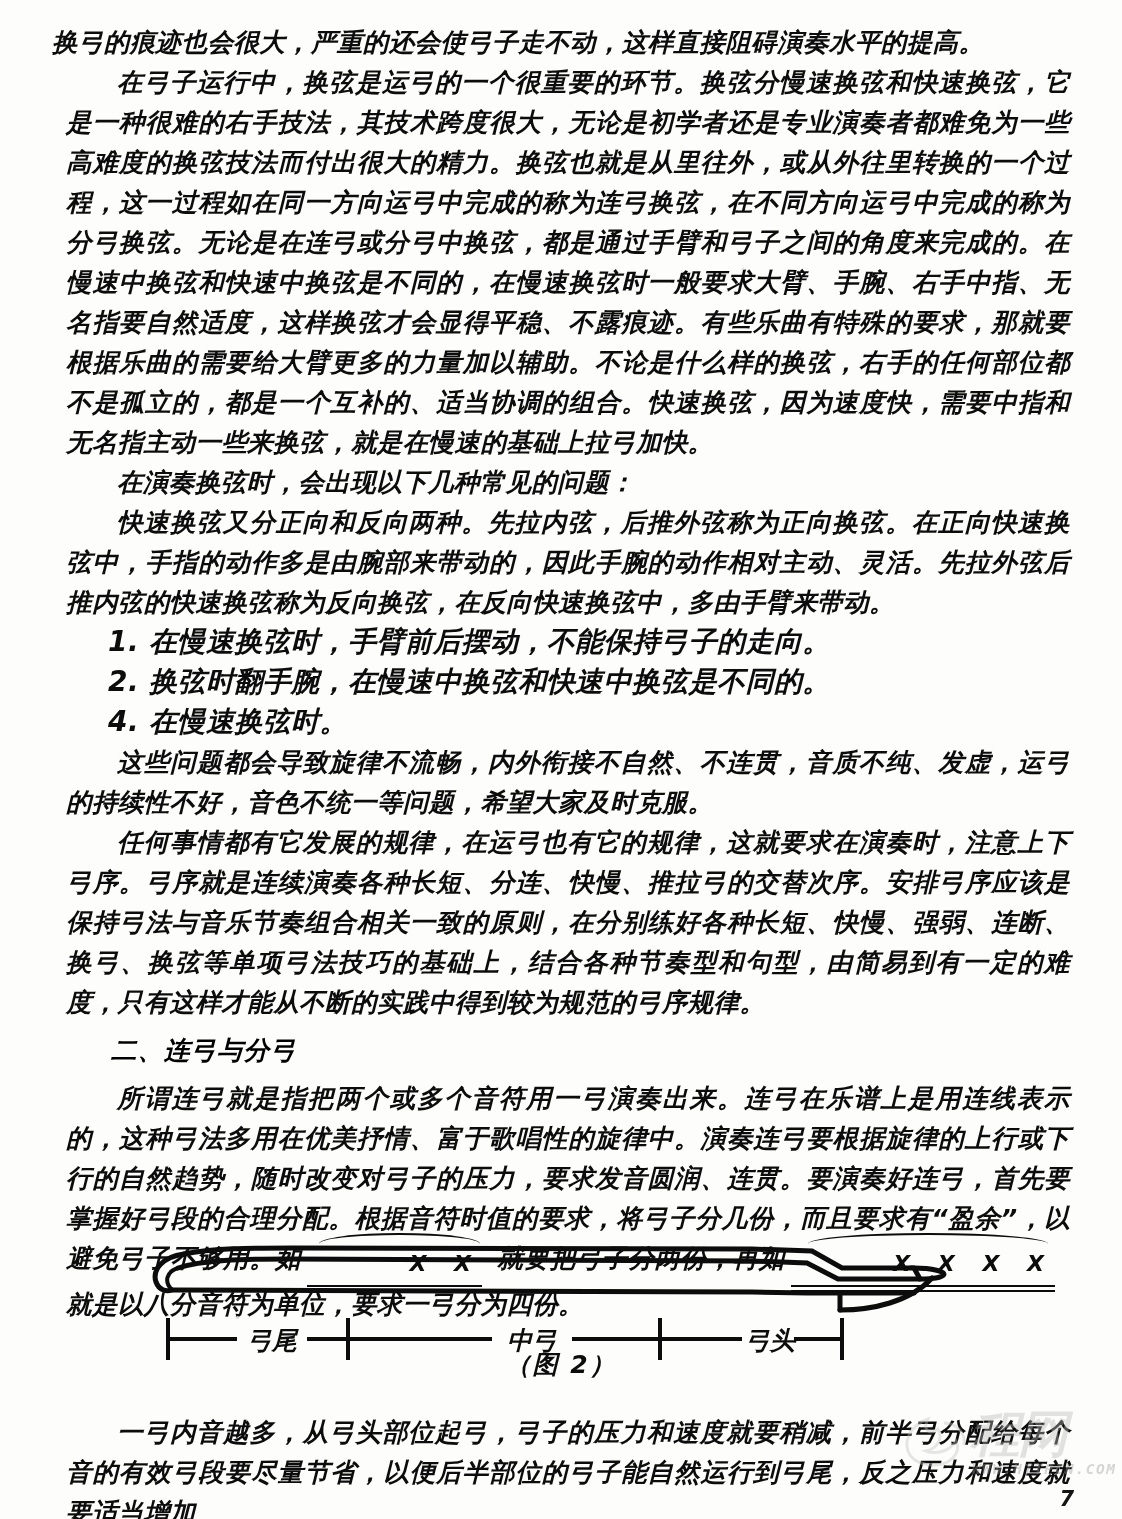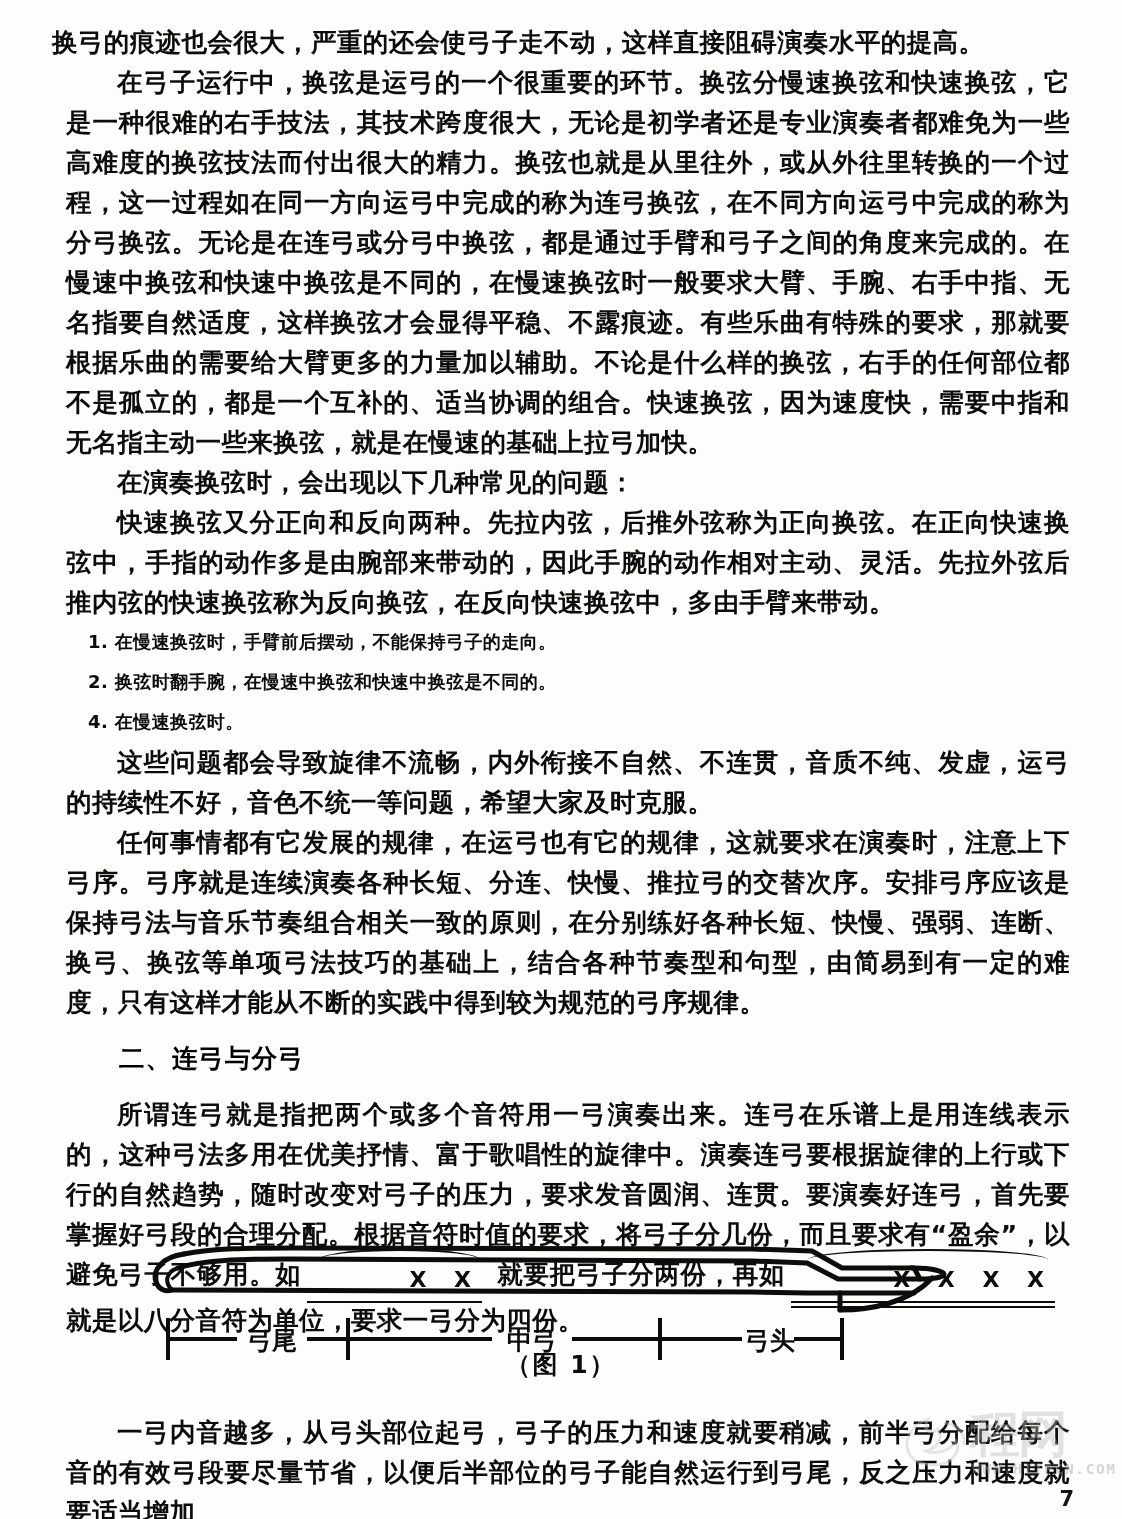--- a/index.html
+++ b/index.html
@@ -8,20 +8,21 @@
     background: #ffffff;
   }
   #page {
     position: relative;
     width: 1122px;
     height: 1519px;
     background: #fdfdfb;
     overflow: hidden;
     font-family: "DejaVu Sans", "Liberation Sans", sans-serif;
     color: #111111;
+    font-style: italic;
   }
 
   
   .body-col {
     position: absolute;
     left: 52px;
     top: 22px;
     width: 1018px;
   }
   .para {
@@ -32,36 +33,36 @@
     text-justify: inter-character;
     color: #0c0c0c;
     margin: 0;
     font-weight: 600;
     -webkit-font-smoothing: none;
   }
   .para.indent { text-indent: 2em; margin-left: 14px; }
   .para.first { text-indent: 0; }
 
   .list-item {
-    font-size: 18px;
+    font-size: 28px;
     line-height: 40px;
     letter-spacing: 0.4px;
     color: #0c0c0c;
     margin: 0;
     font-weight: 600;
     padding-left: 2em;
     text-align: left;
   }
 
   .heading {
     font-size: 25.5px;
     line-height: 40px;
     letter-spacing: 1px;
     color: #000;
-    margin: 16px;
+    margin: 8px;
     font-weight: 900;
     text-indent: 2em;
   }
 
   
   .notation {
     display: inline-block;
     position: relative;
     vertical-align: -4px;
     margin: 0 6px;
@@ -244,21 +245,21 @@
         <line x1="790" y1="80" x2="790" y2="122"></line>
         <line x1="742" y1="101" x2="790" y2="101"></line>
       </g>
 
       <text x="220" y="111" text-anchor="middle" font-size="25" font-weight="600" font-family="DejaVu Sans, Liberation Sans, sans-serif" fill="#0c0c0c">弓尾</text>
       <text x="480" y="111" text-anchor="middle" font-size="25" font-weight="600" font-family="DejaVu Sans, Liberation Sans, sans-serif" fill="#0c0c0c">中弓</text>
       <text x="718" y="111" text-anchor="middle" font-size="25" font-weight="600" font-family="DejaVu Sans, Liberation Sans, sans-serif" fill="#0c0c0c">弓头</text>
     </svg>
   </div>
 
-  <div class="fig-caption">（图 1）</div>
+  <div class="fig-caption">（图 2）</div>
 
   <div style="position:absolute; left:52px; top:1412px; width:1018px;">
     <p class="para indent">一弓内音越多，从弓头部位起弓，弓子的压力和速度就要稍减，前半弓分配给每个音的有效弓段要尽量节省，以便后半部位的弓子能自然运行到弓尾，反之压力和速度就要适当增加</p>
   </div>
 
   <div class="watermark">
     <svg class="wm-logo" viewBox="0 0 78 62">
       <path d="M10 46 C 2 34, 10 16, 28 10 C 22 22, 30 26, 38 20 C 44 30, 36 40, 26 42 C 36 46, 50 42, 56 32 C 62 44, 50 56, 34 56 C 22 56, 14 52, 10 46 Z" fill="none" stroke="#c3c3c3" stroke-width="3"></path>
       <path d="M44 14 C 56 14, 66 24, 64 36" fill="none" stroke="#c3c3c3" stroke-width="3"></path>
     </svg>

